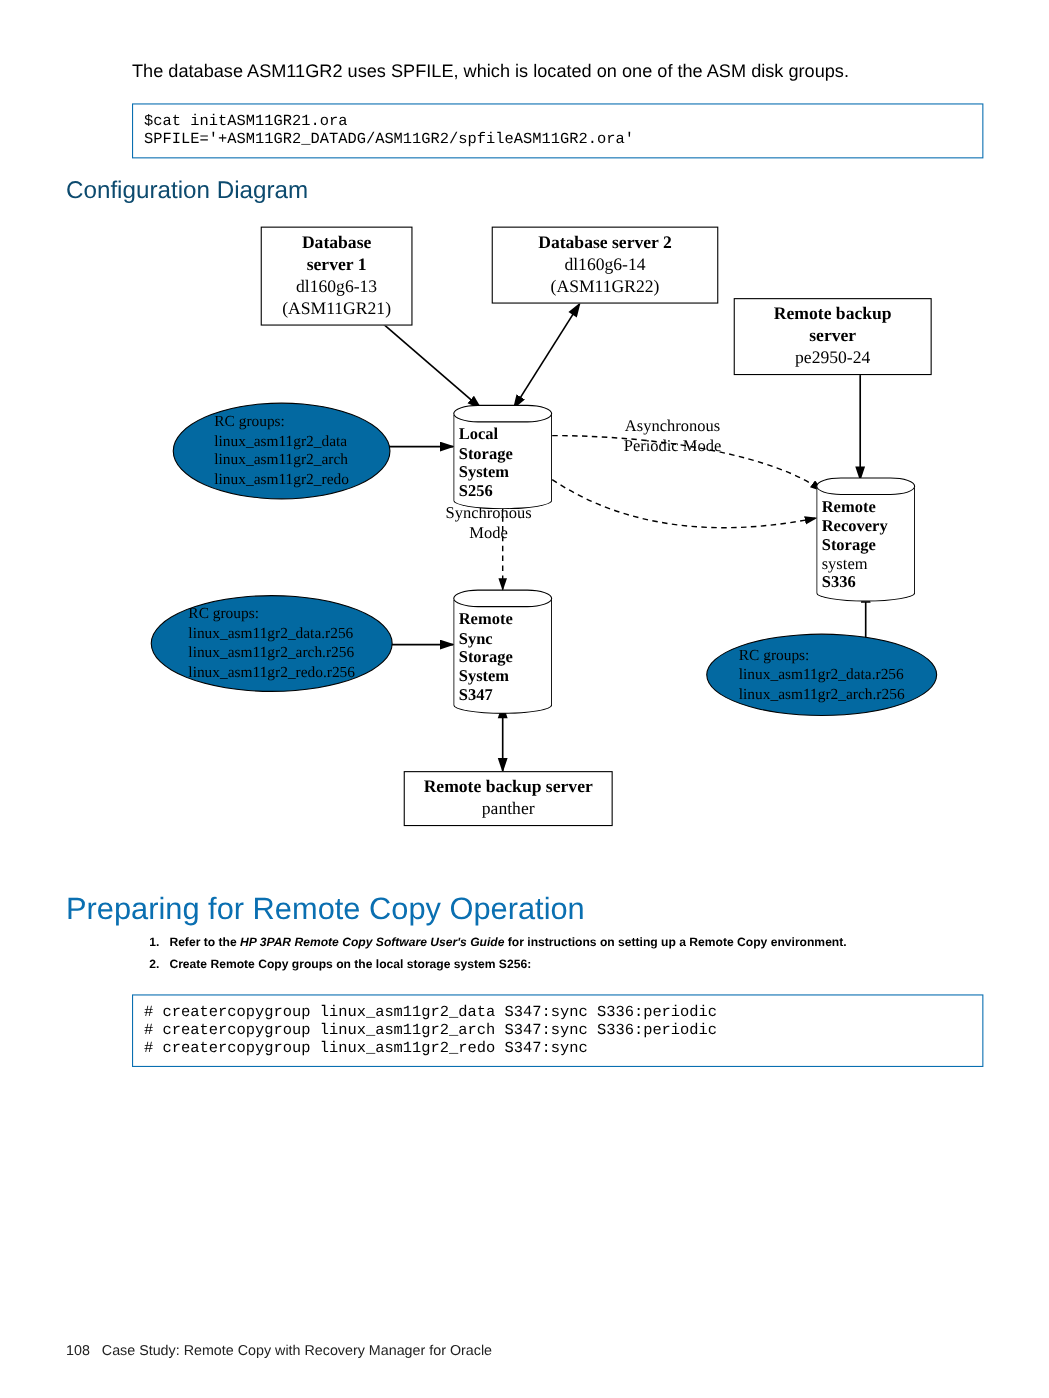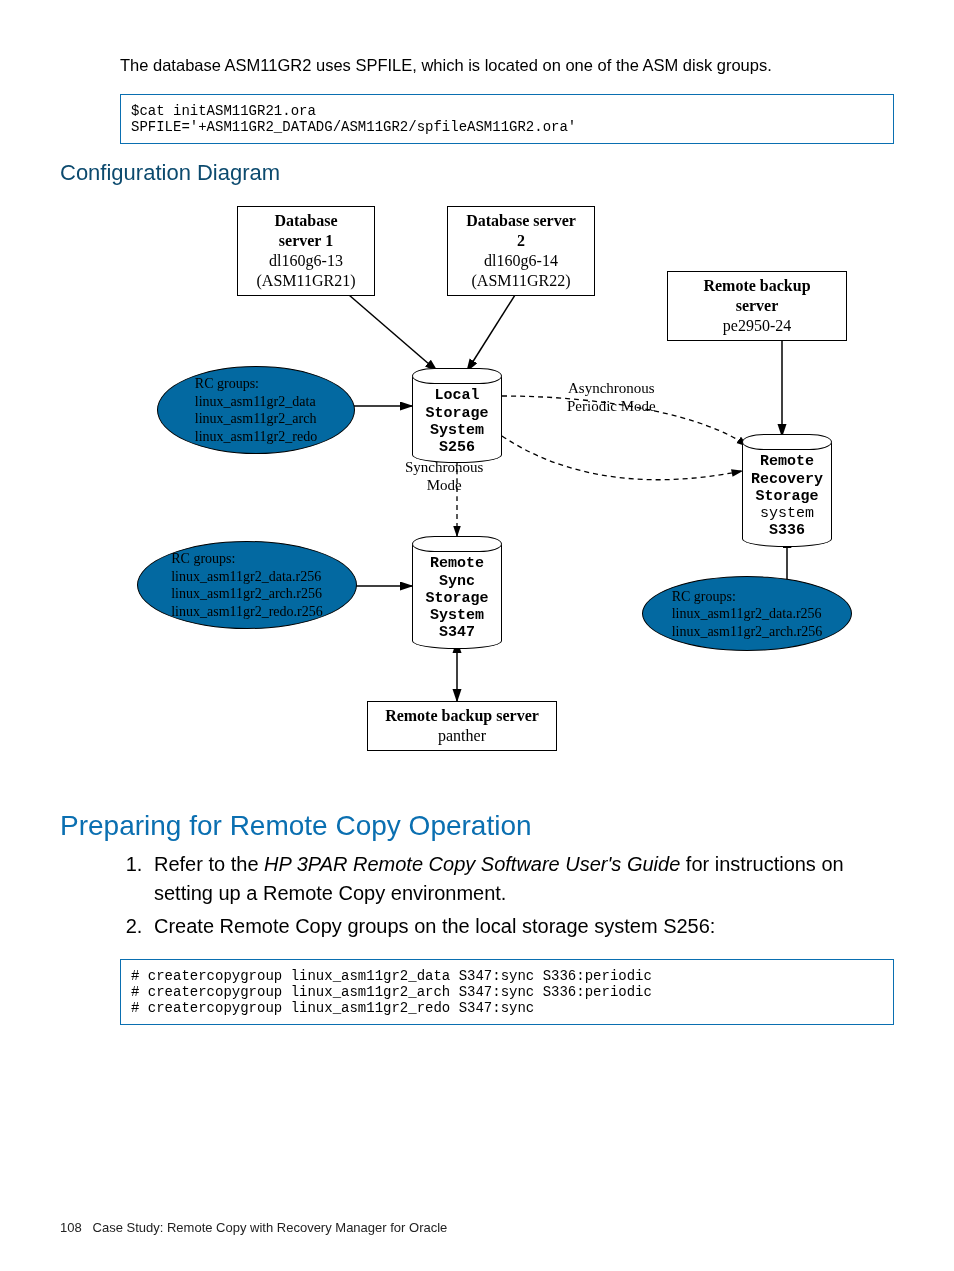--- a/index.html
+++ b/index.html
@@ -42,22 +42,22 @@
   }
   .h1 {
     color: #0a6fb1;
     font-weight: 300;
     font-size: 28px;
     margin: 24px 0 8px 0;
   }
   ol.steps {
     margin: 4px 0 0 60px;
     padding-left: 28px;
-    font-size: 20px;
-    font-weight: 400;
+    font-size: 11px;
+    font-weight: 700;
     line-height: 1.45;
   }
   ol.steps li {
     padding-left: 6px;
     margin-bottom: 4px;
   }
   .italic { font-style: italic; }
   .footer {
     position: absolute;
     left: 60px;
@@ -81,22 +81,21 @@
     font-family: "Times New Roman", serif;
     font-size: 16px;
     line-height: 1.25;
     padding: 4px 14px;
     box-sizing: border-box;
   }
   .rect-node b { font-weight: 700; }
   .cyl {
     position: absolute;
     width: 90px;
-    text-align: center;
-    font-family: Liberation Mono, monospace;
+    font-family: Liberation Serif, serif;
     font-size: 15px;
     line-height: 1.15;
   }
   .cyl .lid {
     height: 14px;
     border: 1.5px solid #000;
     border-radius: 50%/100%;
     background: #fff;
     position: relative;
     z-index: 2;
@@ -183,21 +182,21 @@
       <line x1="675" y1="130" x2="675" y2="240" stroke="#000" stroke-width="1.5" marker-end="url(#arr)" marker-start="url(#arr2)"></line>
 
       <line x1="680" y1="390" x2="680" y2="340" stroke="#000" stroke-width="1.5" marker-end="url(#arr)"></line>
     </svg>
 
     <div class="rect-node" style="left:130px; top:10px; width:138px;">
       <b>Database server 1</b><br>
       <span>dl160g6-13</span><br>
       <span>(ASM11GR21)</span>
     </div>
-    <div class="rect-node" style="left:340px; top:10px; width:148px;">
+    <div class="rect-node" style="left:340px; top:10px; width:206px;">
       <b>Database server 2</b><br>
       <span>dl160g6-14</span><br>
       <span>(ASM11GR22)</span>
     </div>
     <div class="rect-node" style="left:560px; top:75px; width:180px;">
       <b>Remote backup server</b><br>
       <span>pe2950-24</span>
     </div>
     <div class="rect-node" style="left:260px; top:505px; width:190px;">
       <b>Remote backup server</b><br>

